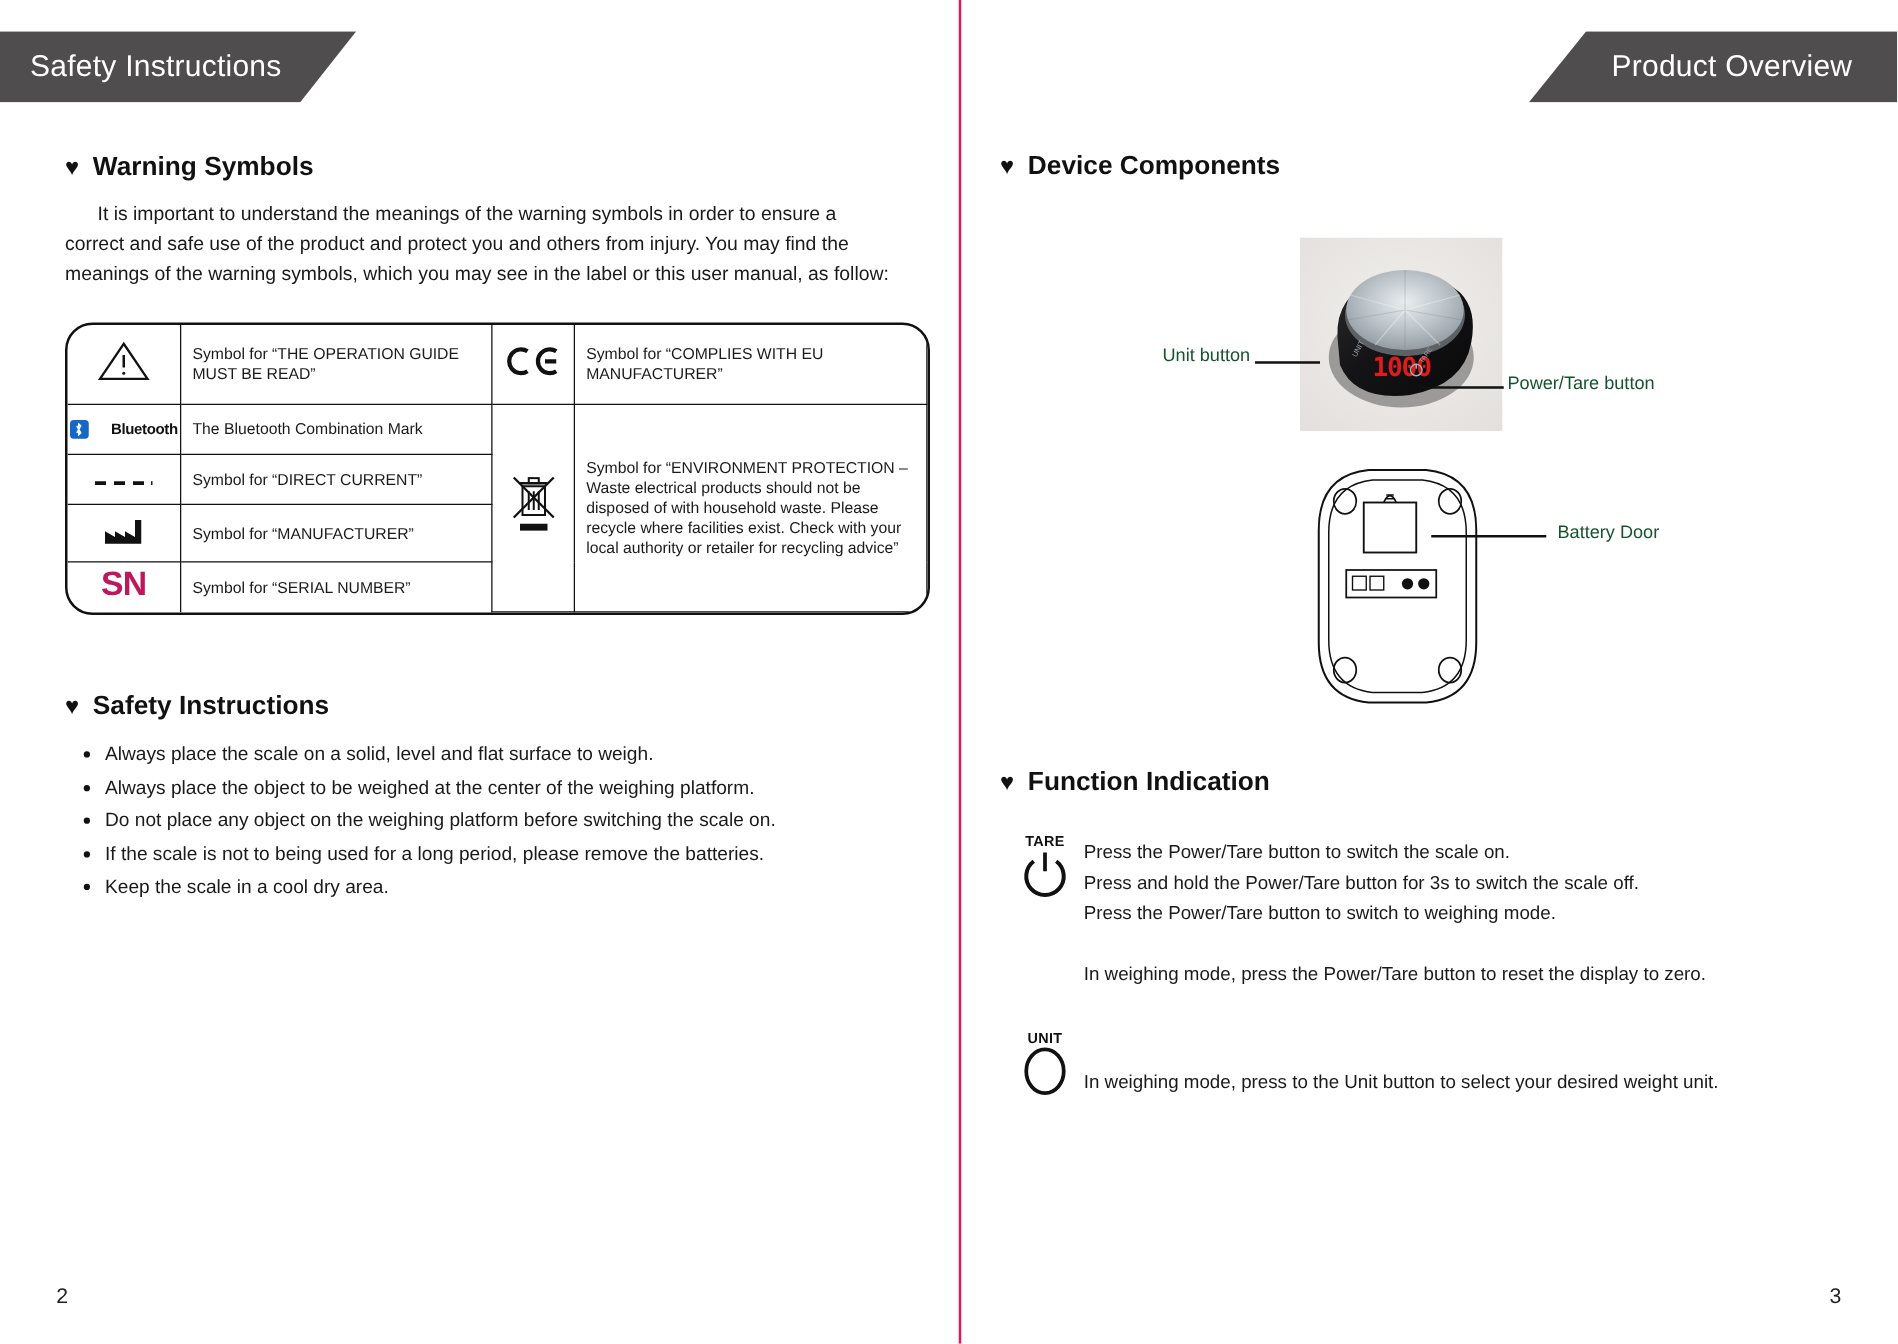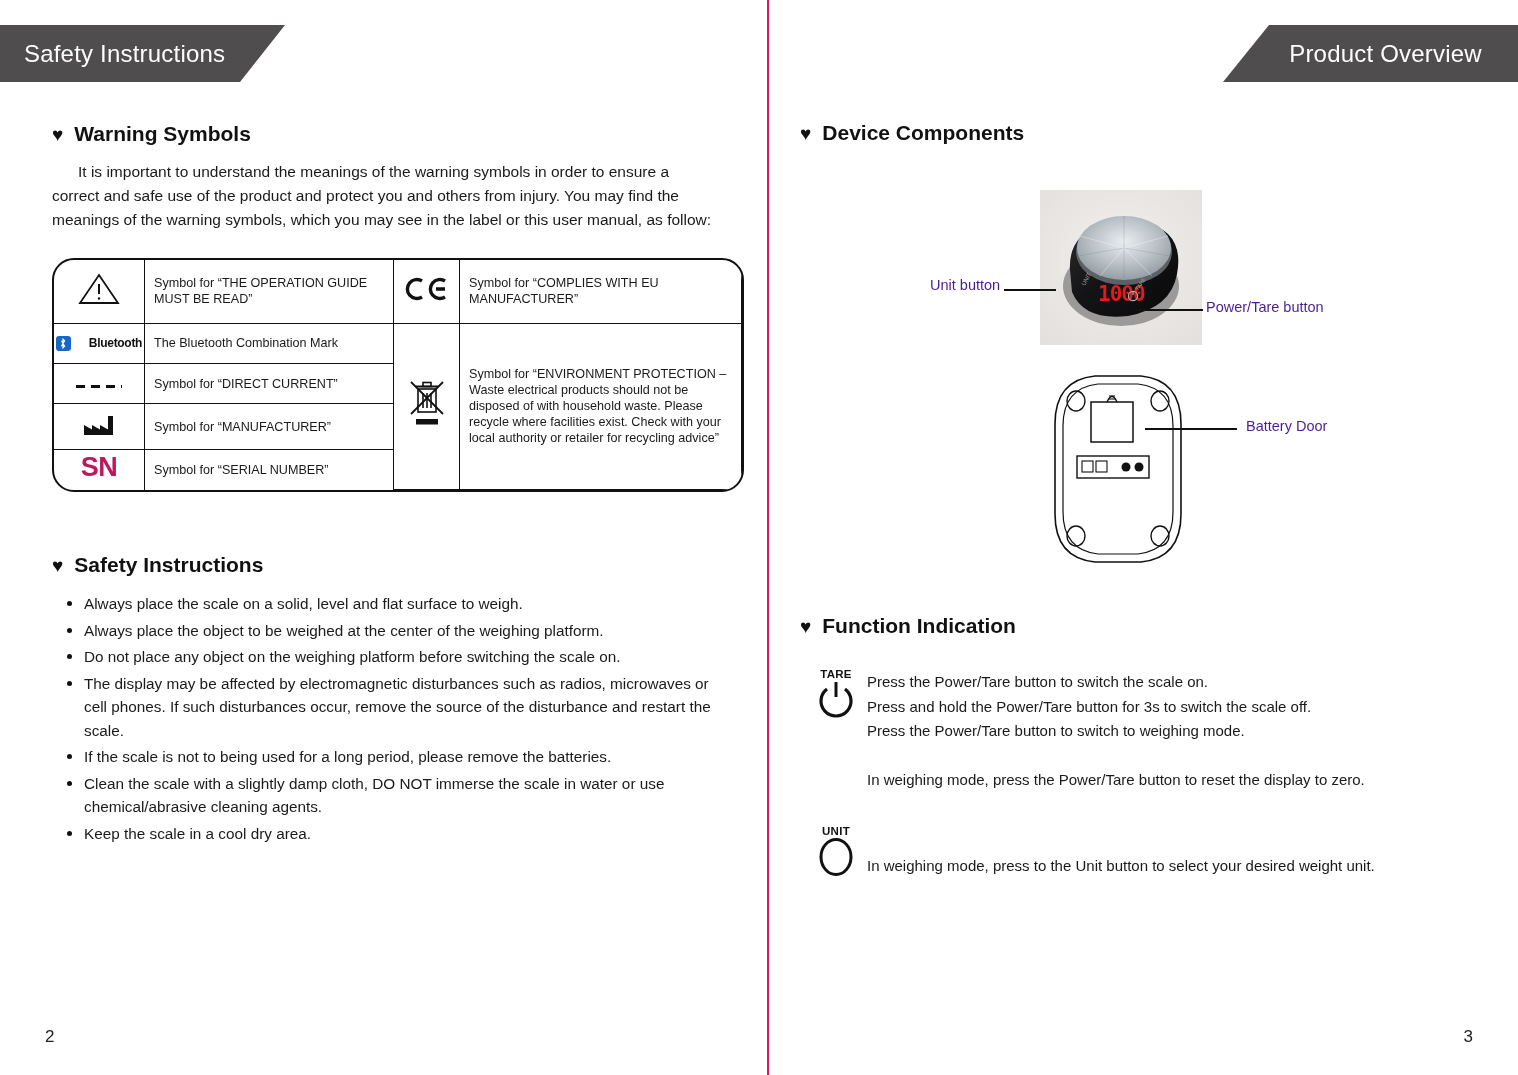--- a/index.html
+++ b/index.html
@@ -109,21 +109,21 @@
   }
 
   
   .dev-head{position:absolute;left:800px;top:121px;}
   .fn-head{position:absolute;left:800px;top:614px;}
 
   .scale-photo{
     position:absolute;left:1040px;top:190px;width:162px;height:155px;
   }
   .lead-line{position:absolute;background:#111;height:1.5px;}
-  .lead-label{position:absolute;font-size:14.5px;color:#4c1d95;white-space:nowrap;}
+  .lead-label{position:absolute;font-size:14.5px;color:#14532d;white-space:nowrap;}
 
   .bottom-diagram{position:absolute;left:1043px;top:368px;width:150px;height:202px;}
 
   
   .fn-row{position:absolute;display:flex;}
   .fn-icon{width:62px;flex:none;text-align:center;}
   .fn-text{font-size:15px;line-height:24.5px;color:#1a1a1a;}
   .tare-word{font-size:11.5px;font-weight:bold;letter-spacing:.3px;color:#111;}
   .unit-word{font-size:11.5px;font-weight:bold;letter-spacing:.3px;color:#111;}
 
@@ -233,23 +233,21 @@
 
     <div class="sec-head safety-head">
       <span class="heart">♥</span>
       <span class="sec-title">Safety Instructions</span>
     </div>
 
     <ul class="safety-list">
       <li>Always place the scale on a solid, level and flat surface to weigh.</li>
       <li>Always place the object to be weighed at the center of the weighing platform.</li>
       <li>Do not place any object on the weighing platform before switching the scale on.</li>
-      <li>The display may be affected by electromagnetic disturbances such as radios, microwaves or cell phones. If such disturbances occur, remove the source of the disturbance and restart the scale.</li>
       <li>If the scale is not to being used for a long period, please remove the batteries.</li>
-      <li>Clean the scale with a slightly damp cloth, DO NOT immerse the scale in water or use chemical/abrasive cleaning agents.</li>
       <li>Keep the scale in a cool dry area.</li>
     </ul>
 
     <div class="pgnum pg-left">2</div>
   </div>
 
   <div class="col-right">
 
     <div class="banner banner-right">
       <span class="banner-title">Product Overview</span>

